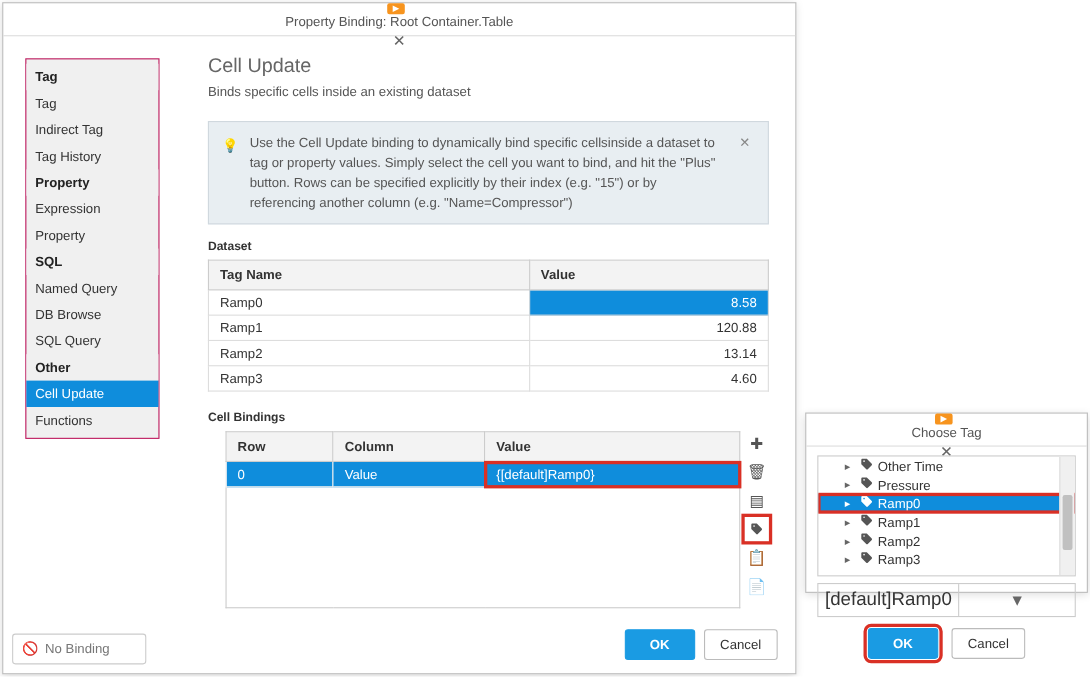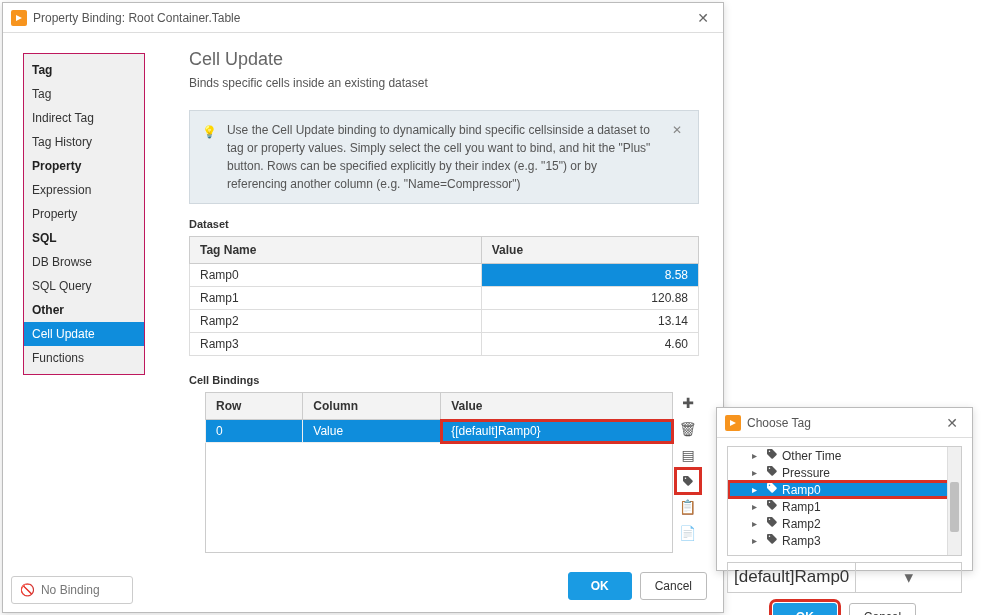--- a/index.html
+++ b/index.html
@@ -5,30 +5,31 @@
 * { box-sizing: border-box; margin: 0; padding: 0; font-family: Arial, Helvetica, sans-serif; }
 body { background: #fff; width: 991px; height: 615px; position: relative; }
 
 .window {
   position: absolute;
   border: 1px solid #bbb;
   background: #fff;
   box-shadow: 0 2px 8px rgba(0,0,0,0.15);
 }
 .win-main { left: 2px; top: 2px; width: 722px; height: 611px; }
-.win-choose { left: 716px; top: 375px; width: 257px; height: 164px; margin-top: 32px; }
+.win-choose { left: 732px; top: 375px; width: 257px; height: 164px; }
 
 .titlebar {
   height: 30px;
   display: flex;
   align-items: center;
   padding: 0 8px;
   border-bottom: 1px solid #ddd;
   font-size: 12px;
   color: #555;
+  flex-direction: column;
 }
 .titlebar .t-icon {
   width: 16px; height: 16px;
   background: #f7941e;
   border-radius: 2px;
   margin-right: 6px;
   display: flex; align-items: center; justify-content: center;
 }
 .titlebar .t-icon svg { width: 10px; height: 10px; }
 .titlebar .spacer { flex: 1; }
@@ -276,20 +277,21 @@
     <div class="nobinding-wrap">
       <div class="sidebar">
         <div class="sidebar-row sidebar-header">Tag</div>
         <div class="sidebar-row">Tag</div>
         <div class="sidebar-row">Indirect Tag</div>
         <div class="sidebar-row">Tag History</div>
         <div class="sidebar-row sidebar-header">Property</div>
         <div class="sidebar-row">Expression</div>
         <div class="sidebar-row">Property</div>
         <div class="sidebar-row sidebar-header">SQL</div>
+        <div class="sidebar-row">Named Query</div>
         <div class="sidebar-row">DB Browse</div>
         <div class="sidebar-row">SQL Query</div>
         <div class="sidebar-row sidebar-header">Other</div>
         <div class="sidebar-row selected">Cell Update</div>
         <div class="sidebar-row">Functions</div>
       </div>
       <div class="nobinding">
         <span>🚫</span>
         <span>No Binding</span>
       </div>

